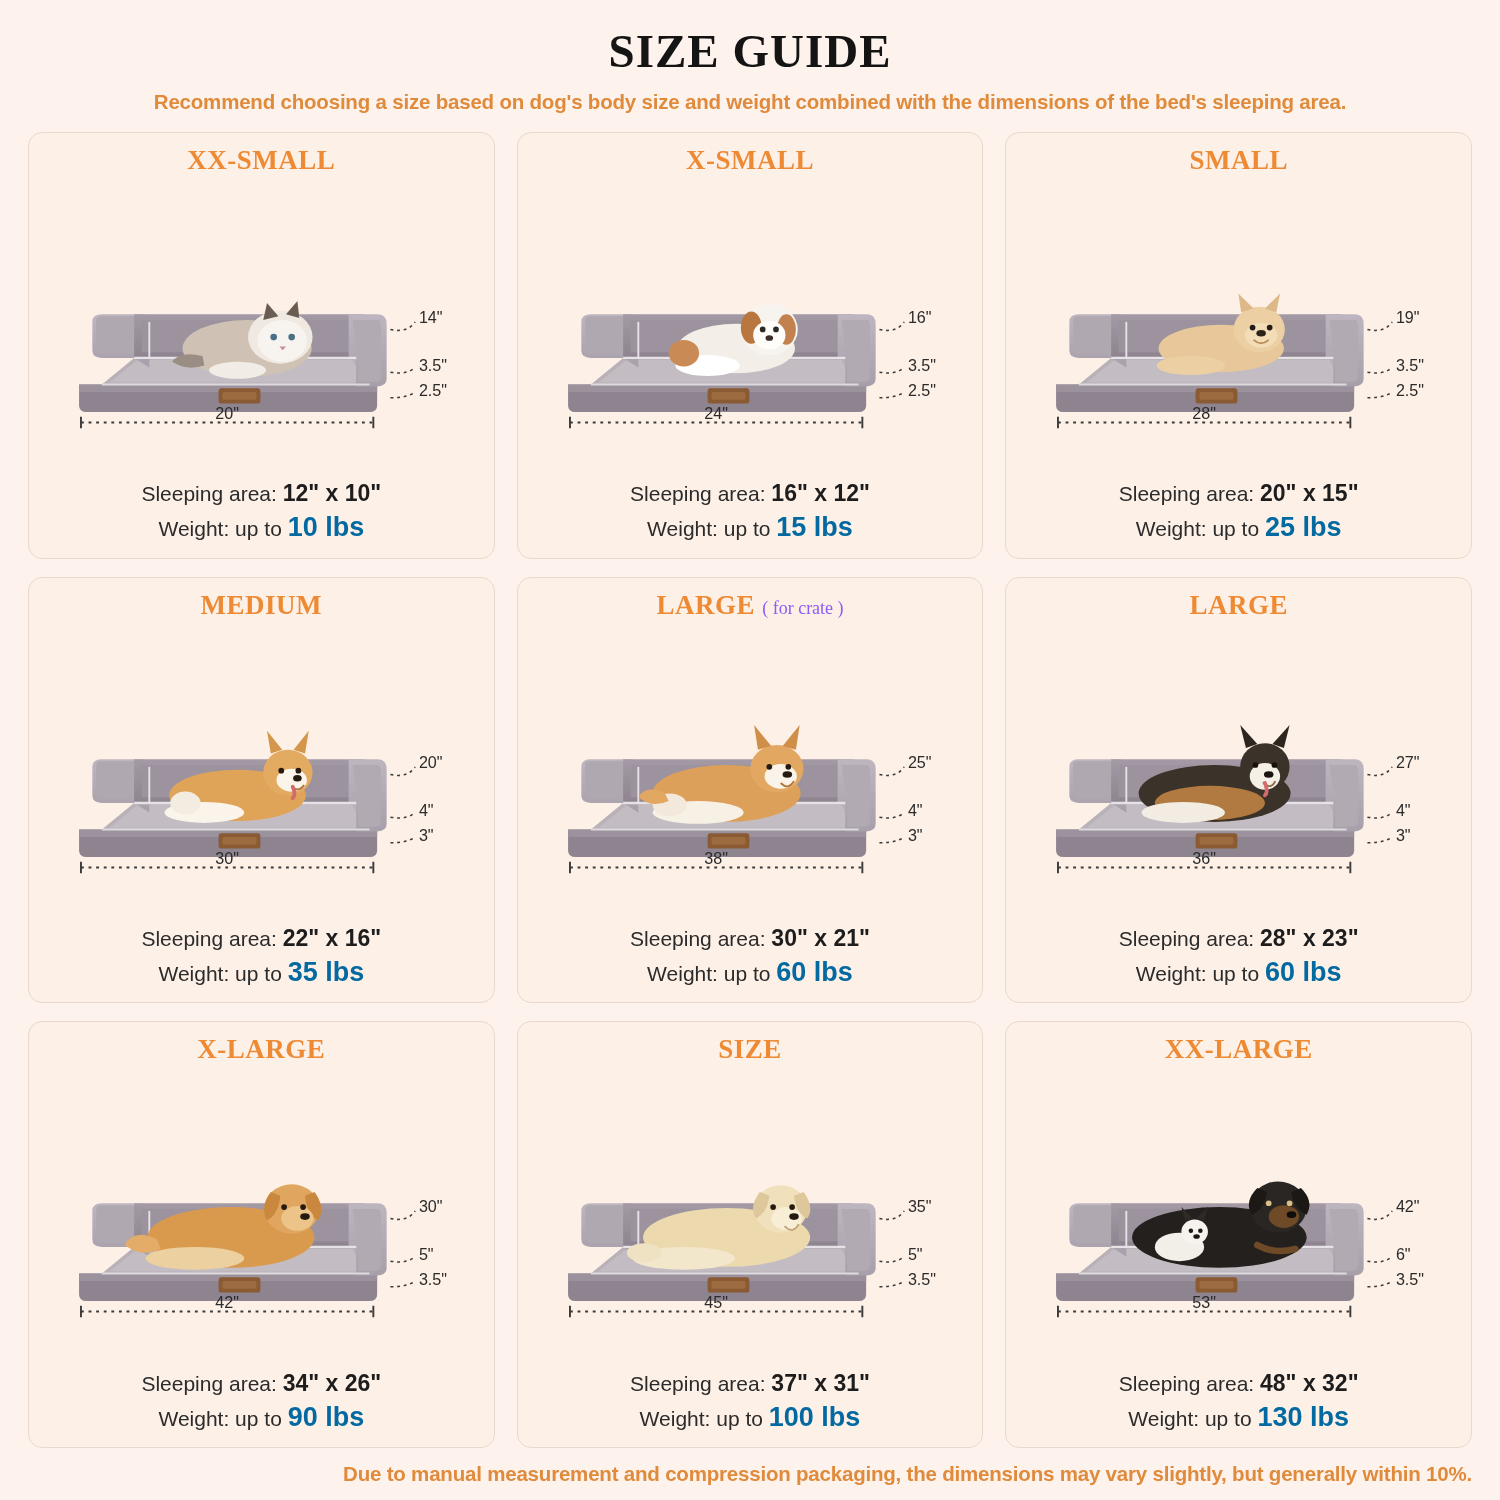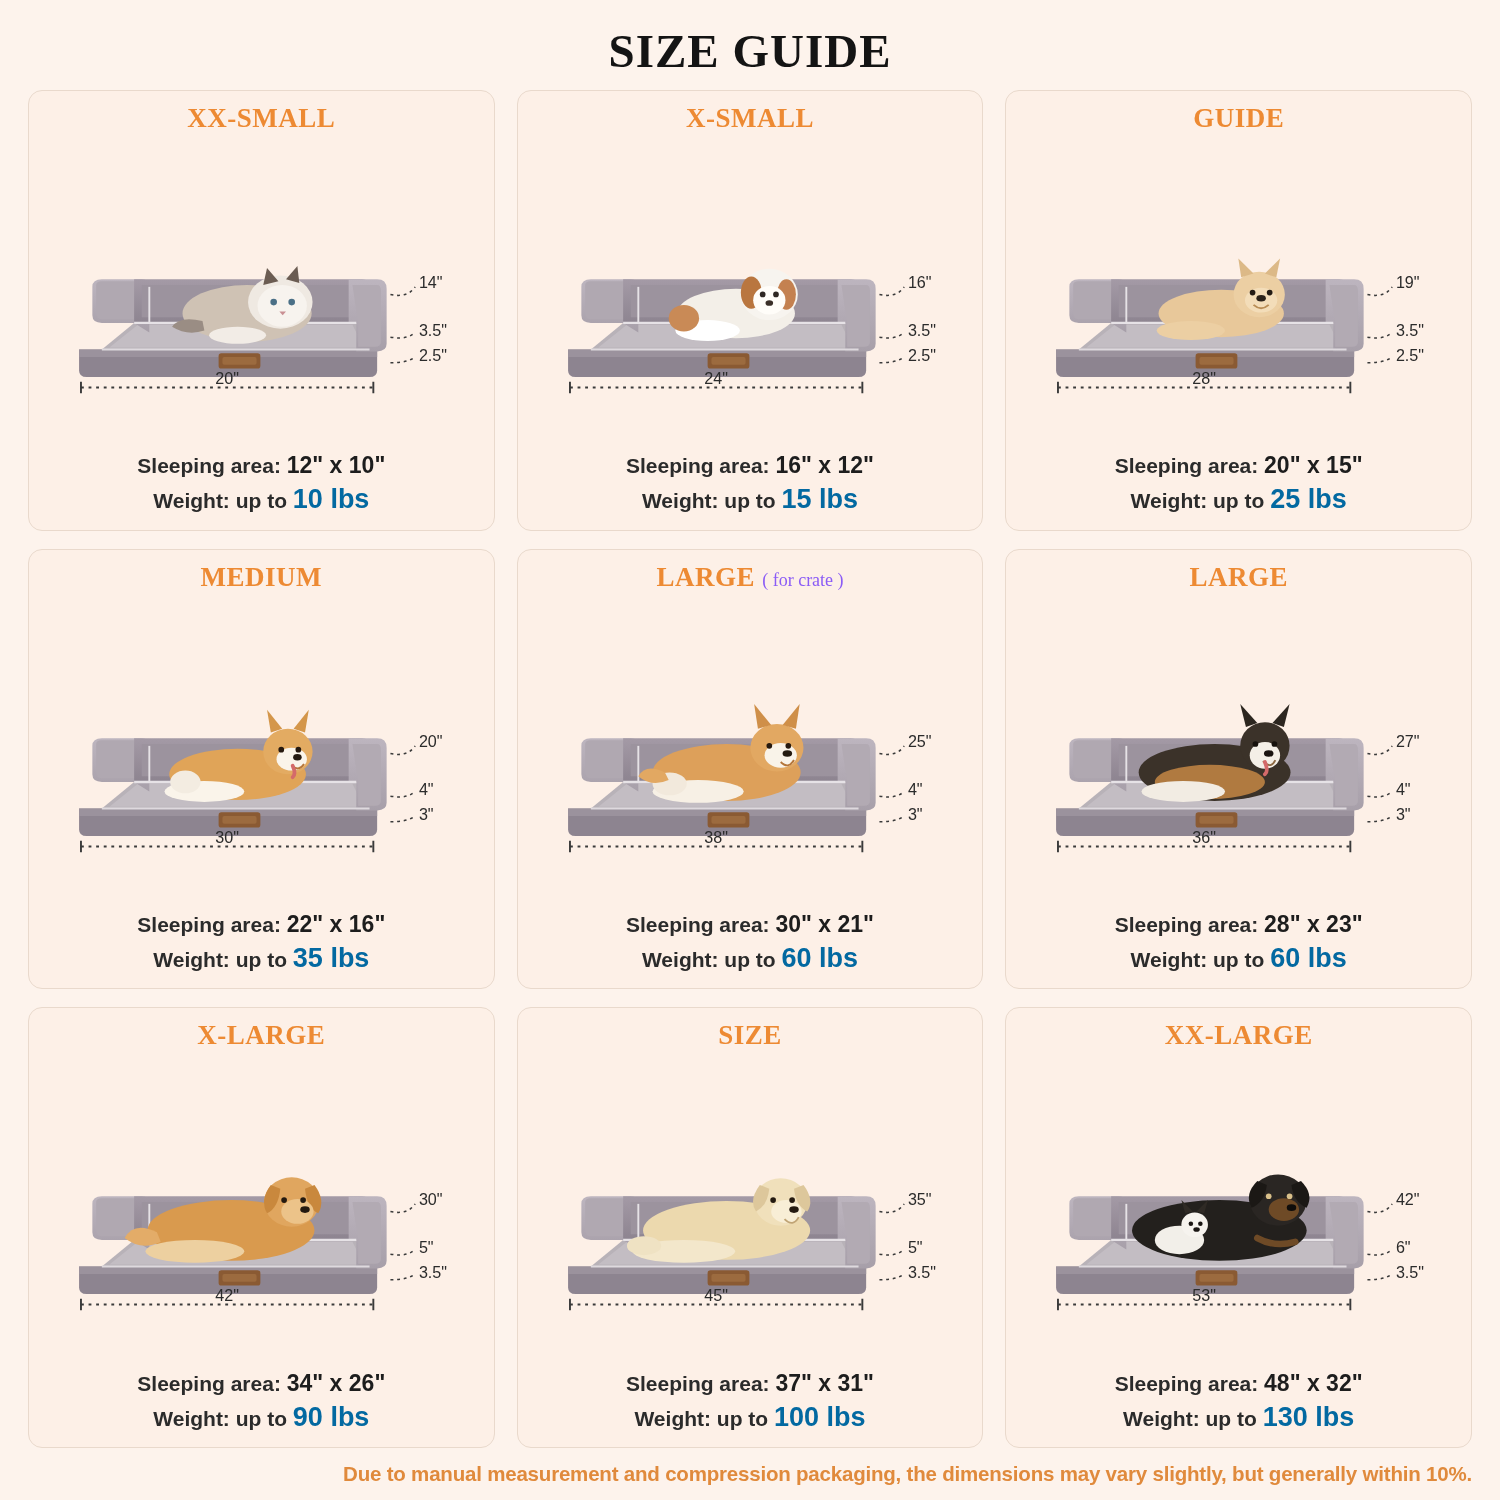--- a/index.html
+++ b/index.html
@@ -89,21 +89,21 @@
     text-align: center;
     margin-top: 2px;
   }
   .spec-line {
     font-size: 21px;
     color: #2b2b2b;
     line-height: 1.35;
     white-space: nowrap;
   }
   .spec-line .label {
-    font-weight: bold;
+    font-weight: normal;
   }
   .spec-val {
     font-weight: bold;
     font-size: 23px;
     color: #1d1d1d;
   }
   .weight-val {
     font-weight: bold;
     font-size: 27px;
     color: #0369a1;
@@ -122,20 +122,21 @@
     font-size: 17px;
     fill: #2b2b2b;
   }
 </style>
 </head>
 <body>
 
 <div class="page">
 
   <div class="title">SIZE GUIDE</div>
+  <div class="subtitle">Recommend choosing a size based on dog's body size and weight combined with the dimensions of the bed's sleeping area.</div>
 
   <div class="grid" id="grid">
   <div class="card">
     <div class="card-title">
       <span class="sz">XX-SMALL</span>
       <span class="note"></span>
     </div>
     <div class="illus">
 <svg viewBox="0 0 460 235" preserveAspectRatio="xMidYMid meet">
   <defs>
@@ -284,21 +285,21 @@
         <span class="label">Sleeping area: </span><span class="spec-val">16" x 12"</span>
       </div>
       <div class="spec-line">
         <span class="label">Weight: up to </span><span class="weight-val">15 lbs</span>
       </div>
     </div>
   </div>
 
   <div class="card">
     <div class="card-title">
-      <span class="sz">GUIDE</span>
+      <span class="sz">SMALL</span>
       <span class="note"></span>
     </div>
     <div class="illus">
 <svg viewBox="0 0 460 235" preserveAspectRatio="xMidYMid meet">
   <defs>
     <linearGradient id="g1" x1="0" y1="0" x2="0" y2="1">
       <stop offset="0" stop-color="#a49aa6"></stop>
                 <stop offset="1" stop-color="#8d8490"></stop>
     </linearGradient>
     <linearGradient id="g2" x1="0" y1="0" x2="0" y2="1">

